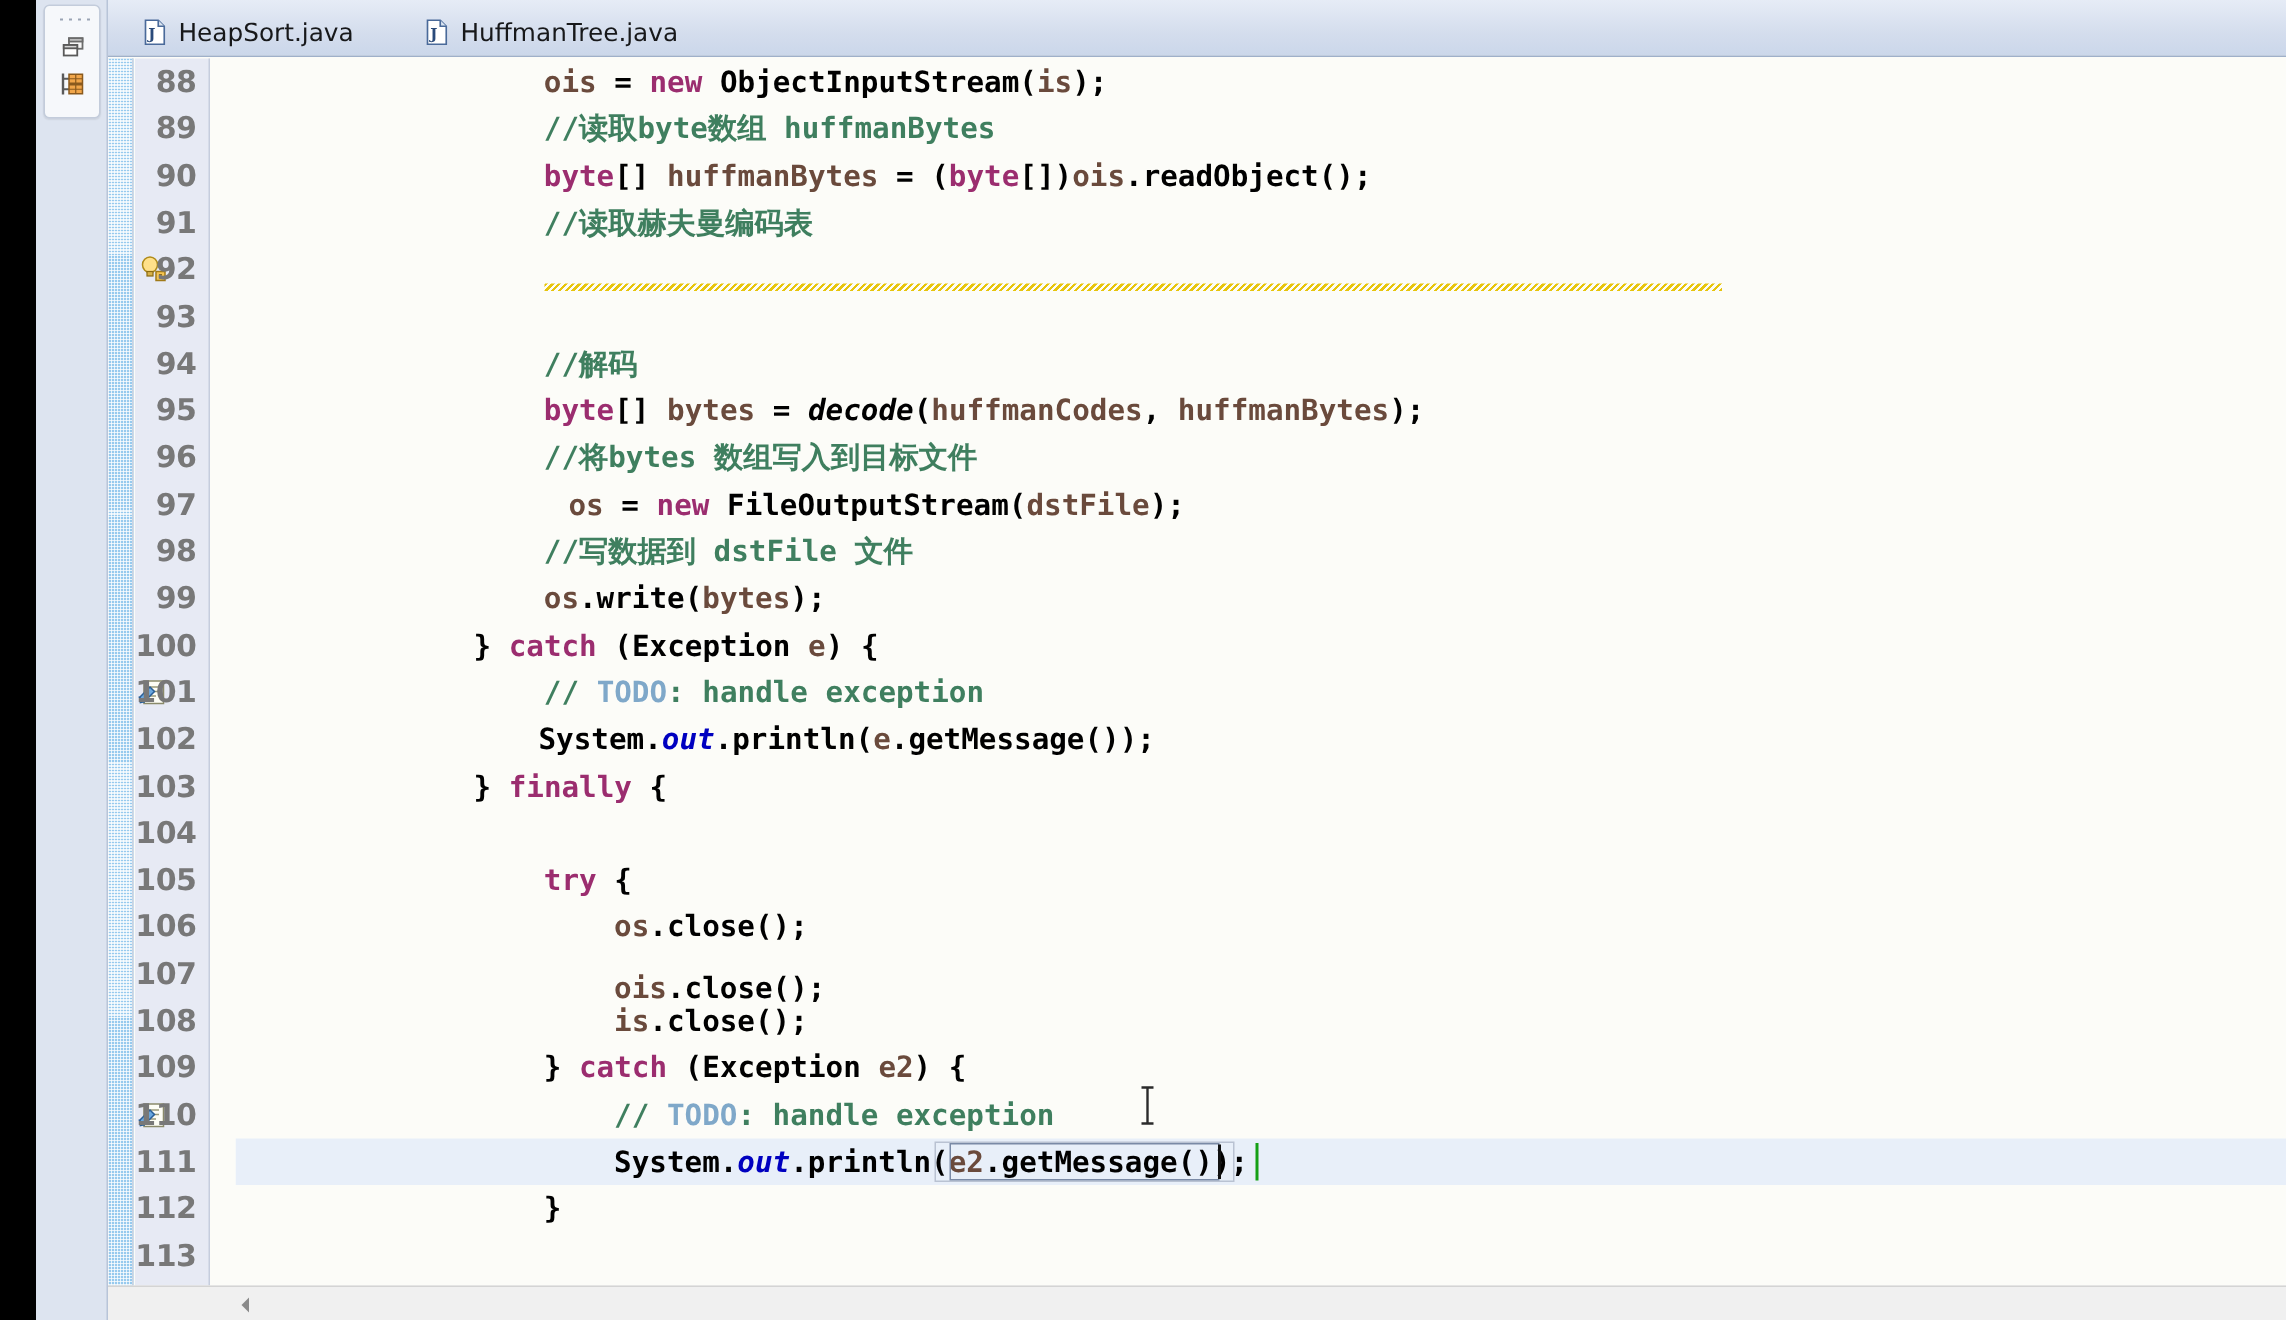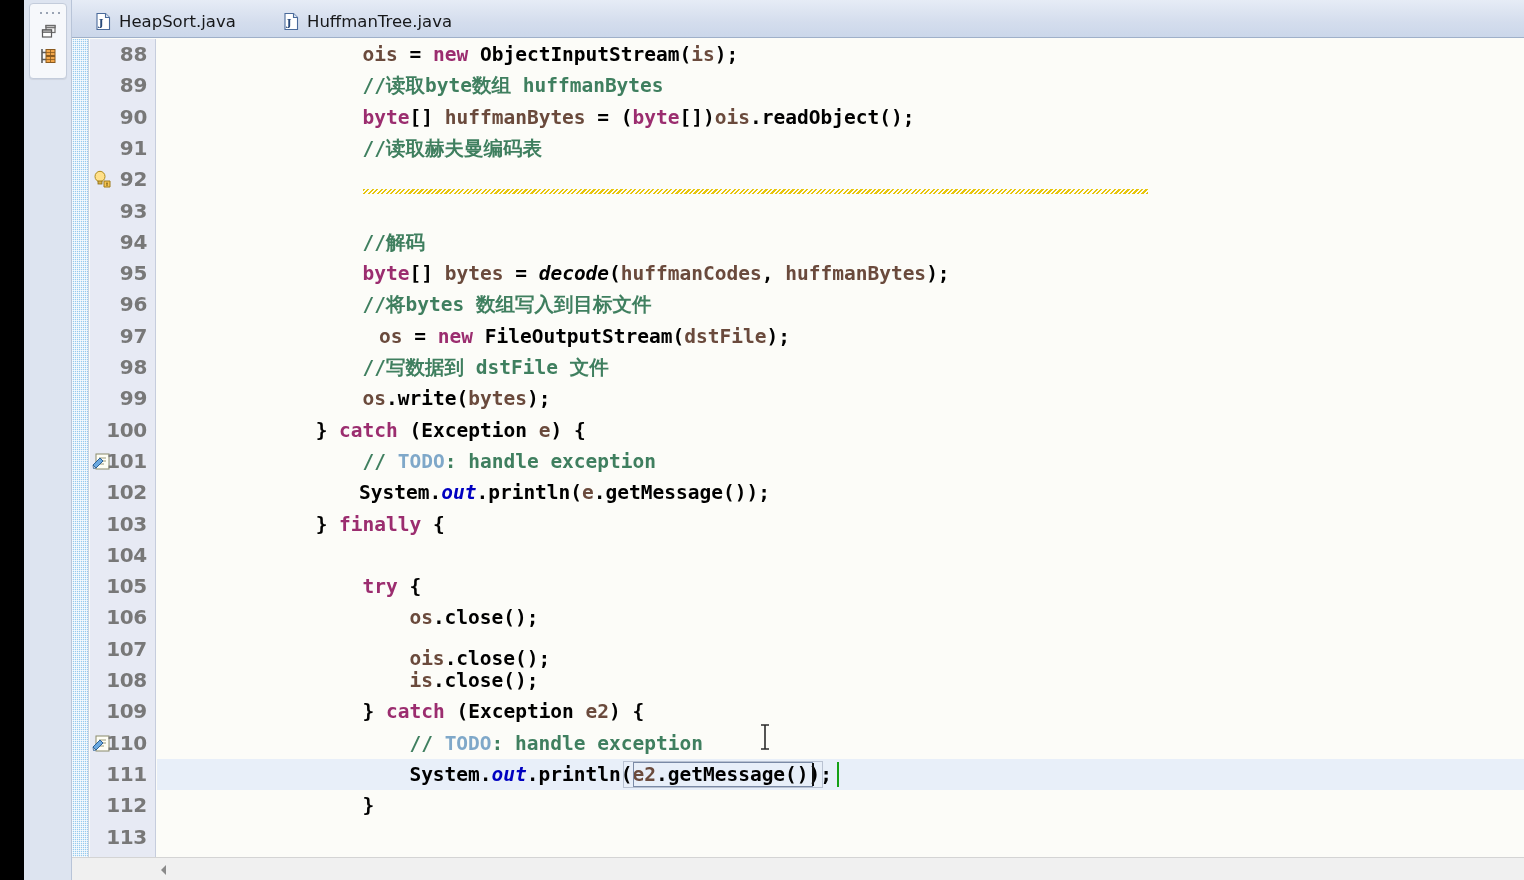--- a/index.html
+++ b/index.html
@@ -73,21 +73,21 @@
   
   .change-bar {
     position: absolute; left: 0; top: 39px; width: 17px; bottom: 23px;
     background-color: #97caee;
     background-image:
       repeating-linear-gradient(0deg, rgba(255,255,255,.75) 0 1px, transparent 1px 2px),
       repeating-linear-gradient(90deg, rgba(255,255,255,.75) 0 1px, transparent 1px 2px);
     border-right: 1px solid #c9d3e2;
   }
   .linenum-col {
-    position: absolute; left: 18px; top: 39px; width: 66px; bottom: 23px;
+    position: absolute; left: 18px; top: 39px; width: 50px; bottom: 23px;
     background: #e7eaf4;
     border-right: 1px solid #c6cddd;
   }
   .code-area {
     position: absolute; left: 85px; top: 39px; right: 0; bottom: 23px;
     background: #fcfcf8;
     overflow: hidden;
   }
 
   .row {

